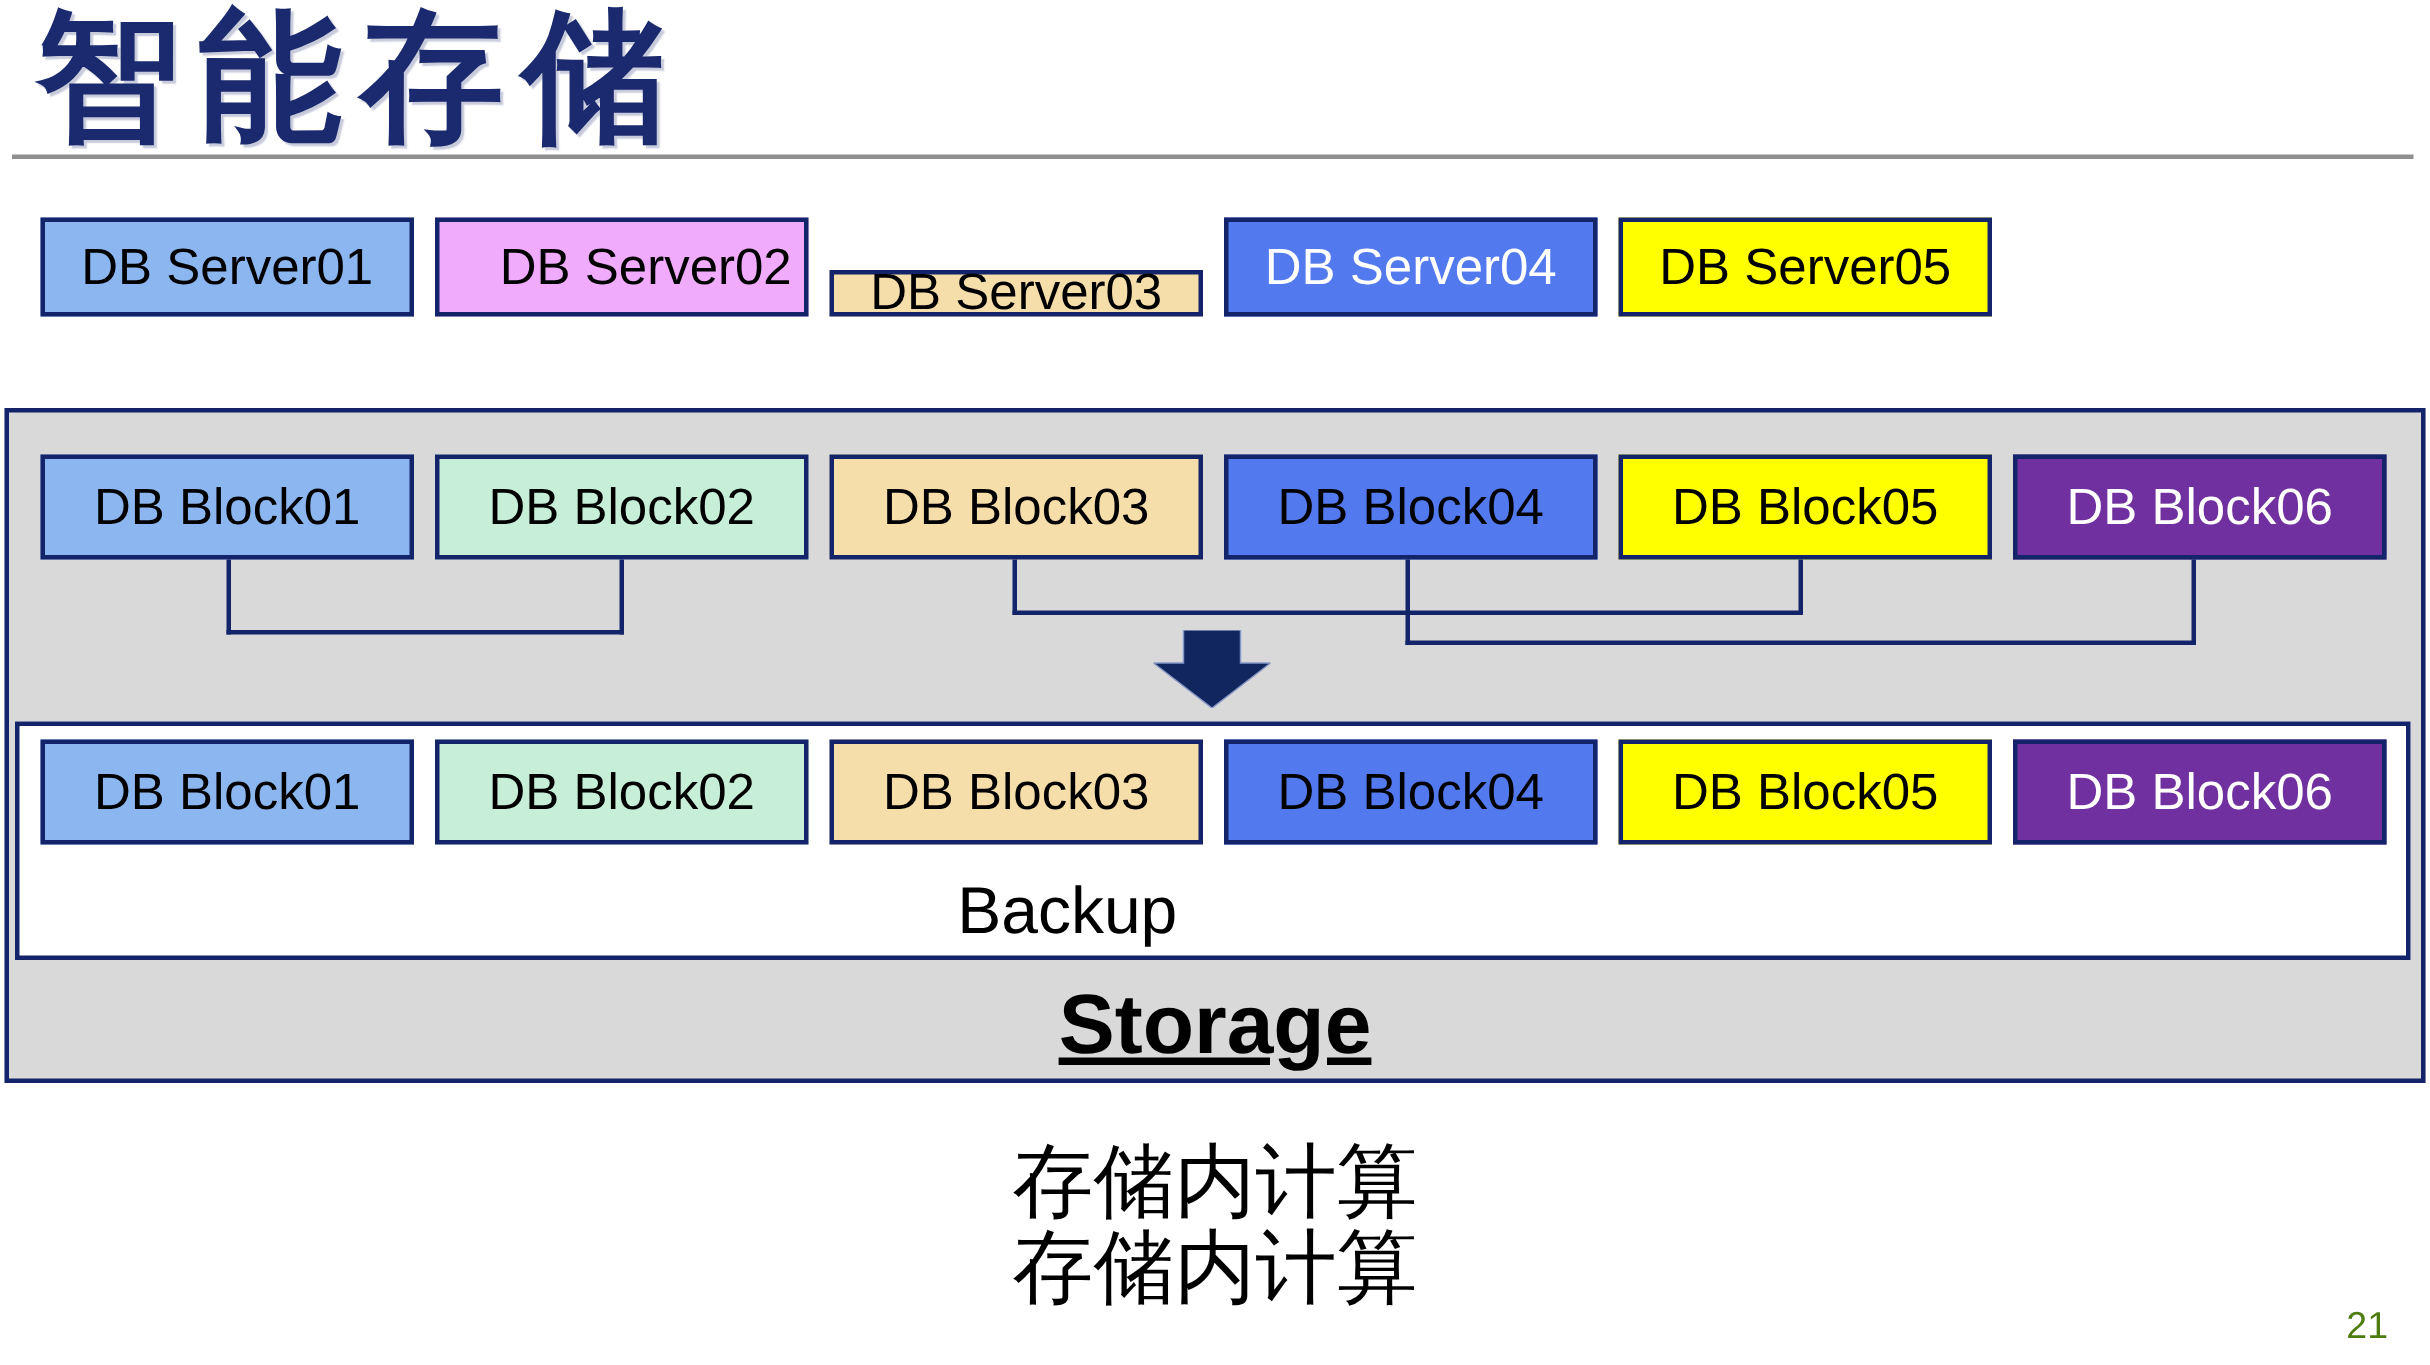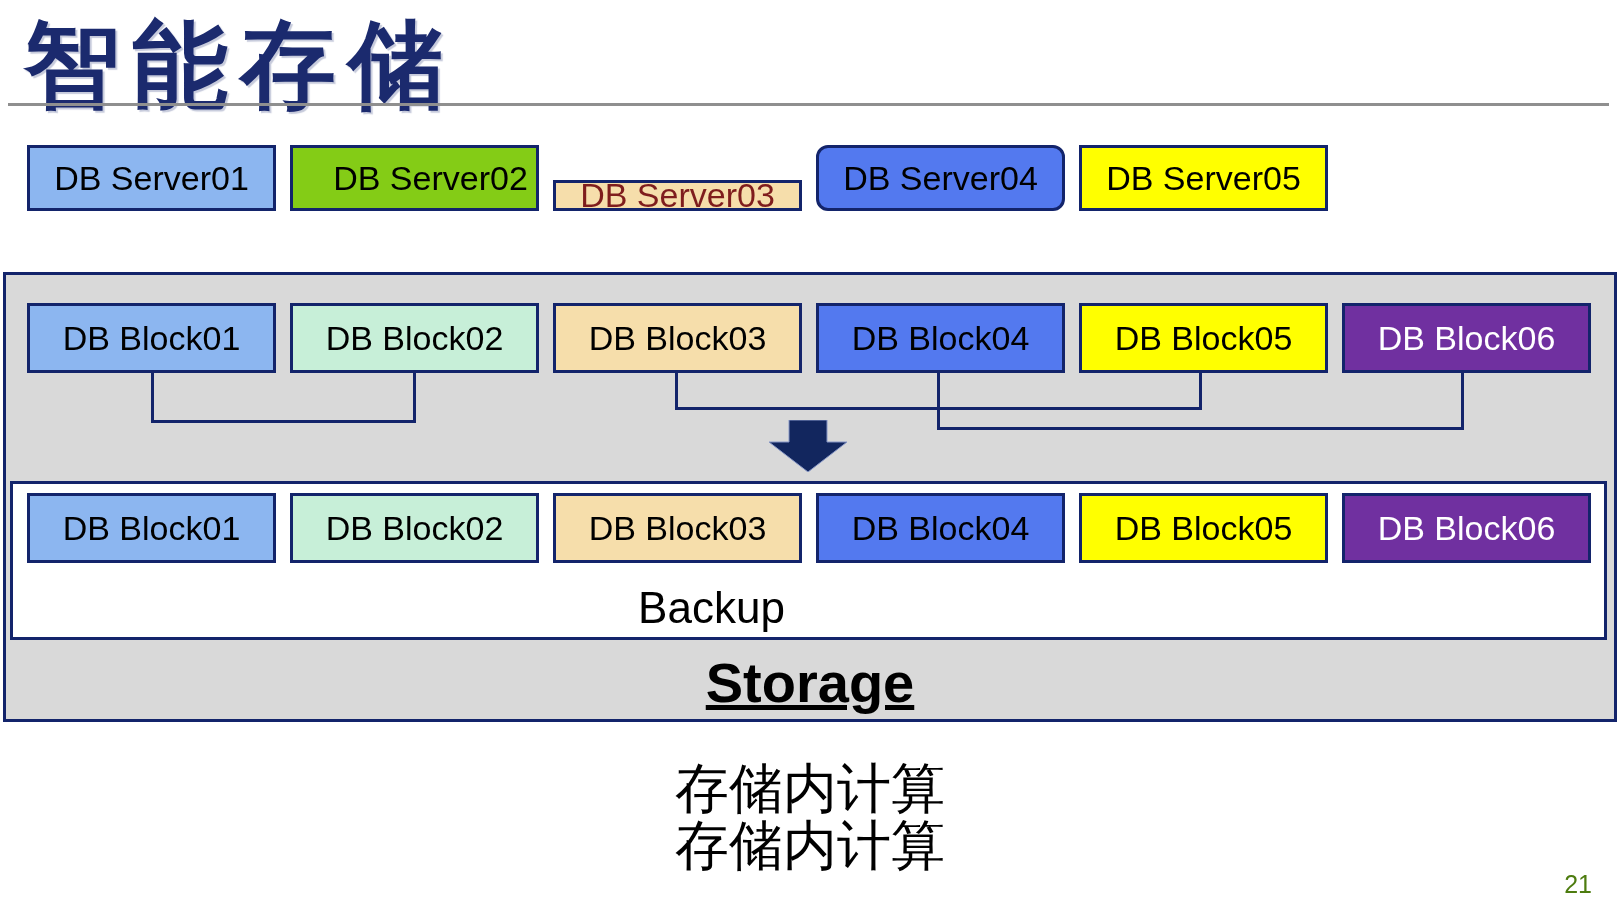--- a/index.html
+++ b/index.html
@@ -4,21 +4,21 @@
 <style>
   html,body{margin:0;padding:0;background:#ffffff;}
   .slide{
     position:relative;
     width:1620px;height:910px;
     background:#ffffff;
     overflow:hidden;
     font-family:"Liberation Sans","DejaVu Sans",sans-serif;
   }
   .title{
-    position:absolute;left:24px;top:17px;
+    position:absolute;left:24px;top:4px;
     font-size:96px;font-weight:bold;
     color:#1B2A6E;letter-spacing:12px;
     line-height:1.0;white-space:nowrap;
     text-shadow:2px 2px 1px rgba(27,42,110,0.25);
   }
   .rule{
     position:absolute;left:8px;top:103px;width:1601px;height:3px;
     background:#8F8F8F;
   }
   .row{
@@ -66,23 +66,23 @@
 </head>
 <body>
 
 <div class="slide">
 
   <div class="title">智能存储</div>
   <div class="rule"></div>
 
   <div class="row row-servers">
     <div class="box" style="background-color: rgb(140, 182, 240); color: #000000;">DB Server01</div>
-    <div class="box" style="background-color: #84cc16; color: rgb(0, 0, 0); padding-left: 32px;">DB Server02</div>
-    <div class="box" style="background-color: rgb(246, 222, 171); color: #7f1d1d; margin-top: 35px;">DB Server03</div>
-    <div class="box" style="background-color: rgb(83, 121, 239); color: #000000; border-radius: 12px;">DB Server04</div>
+    <div class="box" style="background-color: #f0abfc; color: rgb(0, 0, 0); padding-left: 32px;">DB Server02</div>
+    <div class="box" style="background-color: rgb(246, 222, 171); color: #000000; margin-top: 35px;">DB Server03</div>
+    <div class="box" style="background-color: rgb(83, 121, 239); color: #ffffff;">DB Server04</div>
     <div class="box" style="background-color: rgb(255, 255, 0); color: #000000;">DB Server05</div>
   </div>
 
   <div class="gray-container"></div>
 
   <div class="row row-blocks-top">
     <div class="box" style="background-color: rgb(140, 182, 240); color: rgb(0, 0, 0);">DB Block01</div>
     <div class="box" style="background-color: rgb(199, 239, 216); color: rgb(0, 0, 0);">DB Block02</div>
     <div class="box" style="background-color: rgb(246, 222, 171); color: rgb(0, 0, 0);">DB Block03</div>
     <div class="box" style="background-color: rgb(83, 121, 239); color: rgb(0, 0, 0);">DB Block04</div>

